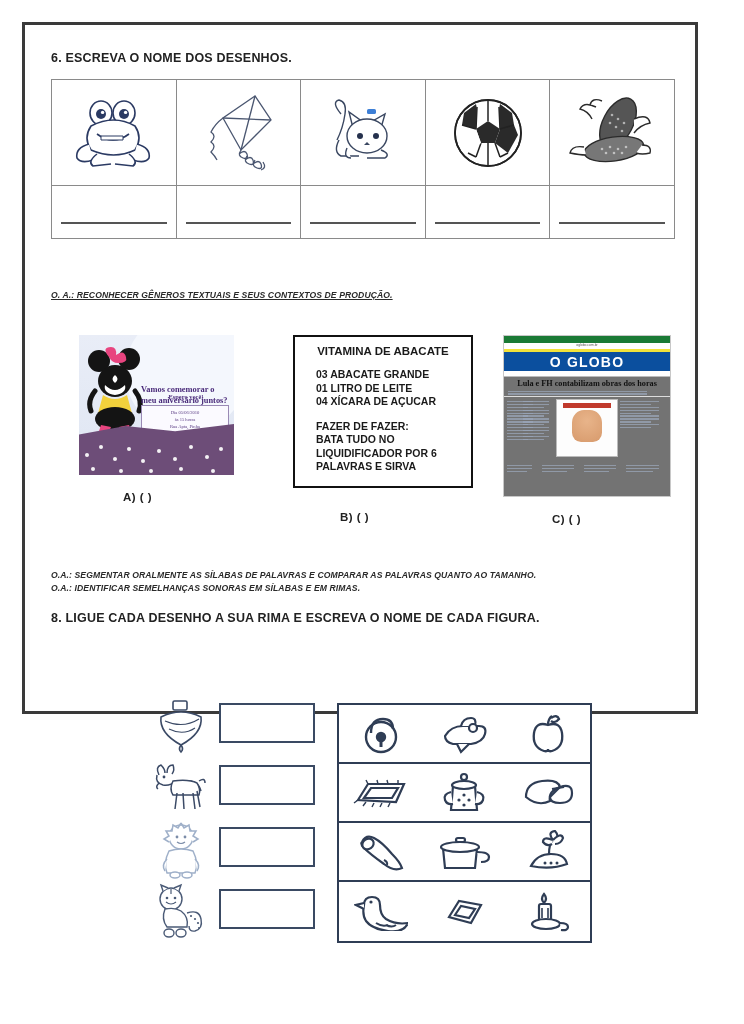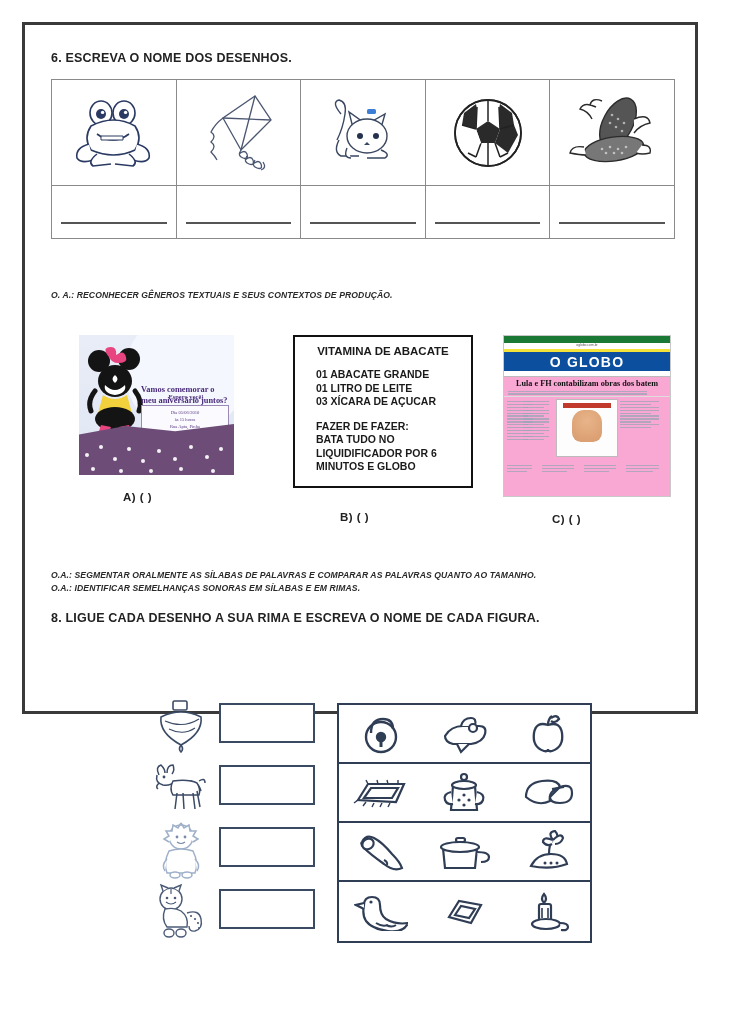--- a/index.html
+++ b/index.html
@@ -108,21 +108,21 @@
     padding:8px 21px;
   }
   .recipe-title{
     font-size:11.5px;font-weight:bold;text-align:center;margin-bottom:11px;
   }
   .recipe-line{font-size:10.5px;font-weight:bold;line-height:13.5px;}
   .recipe-gap{height:11px;}
 
   .fig-news{
     position:absolute;left:466px;top:0;width:166px;height:160px;
-    border:1px solid #c8c8c8;background:#f9a8d4;overflow:hidden;
+    border:1px solid #c8c8c8;background:#737373;overflow:hidden;
   }
   .news-topbar{height:7px;background:#1a7a35;}
   .news-yellow{height:3px;background:#f2e23a;}
   .news-mast{
     height:19px;background:#0b4f9e;
     display:flex;align-items:center;justify-content:center;
   }
   .news-mast span{
     color:#fff;font-size:14px;font-weight:bold;letter-spacing:1.2px;
     font-family:"Liberation Sans", sans-serif;
@@ -315,21 +315,21 @@
             <circle cx="60" cy="58" r="1.3"></circle>
           </g>
         </svg>
       </div>
       <div class="ex6-ans">
         <div class="rule"></div>
       </div>
     </div>
   </div>
 
-  <div class="oa-line" style="position:absolute;left:14px;top:255px;">O. A.: RECONHECER GÊNEROS TEXTUAIS E SEUS CONTEXTOS DE PRODUÇÃO.</div>
+  <div class="oa-line" style="position:absolute;left:14px;top:255px;text-decoration:underline;">O. A.: RECONHECER GÊNEROS TEXTUAIS E SEUS CONTEXTOS DE PRODUÇÃO.</div>
 
 
   <div class="ex7-row">
 
     <div class="fig-invite">
       <div class="invite-sky"></div>
       <div class="invite-circle"></div>
       <svg class="minnie" viewBox="0 0 62 112">
         <circle cx="14" cy="16" r="11" fill="#141414"></circle>
         <circle cx="44" cy="14" r="11" fill="#141414"></circle>
@@ -368,39 +368,39 @@
         <i style="left:12px;top:44px"></i>
             <i style="left:40px;top:46px"></i>
         <i style="left:70px;top:46px"></i>
             <i style="left:100px;top:44px"></i>
         <i style="left:132px;top:46px"></i>
       </div>
     </div>
 
     <div class="fig-recipe">
       <div class="recipe-title">VITAMINA DE ABACATE</div>
-      <div class="recipe-line">01 ABACATE GRANDE</div>
+      <div class="recipe-line">03 ABACATE GRANDE</div>
       <div class="recipe-line">01 LITRO DE LEITE</div>
-      <div class="recipe-line">03 XÍCARA DE AÇUCAR</div>
+      <div class="recipe-line">04 XÍCARA DE AÇUCAR</div>
       <div class="recipe-gap"></div>
       <div class="recipe-line">FAZER DE FAZER:</div>
       <div class="recipe-line">BATA TUDO NO</div>
       <div class="recipe-line">LIQUIDIFICADOR POR 6</div>
-      <div class="recipe-line">MINUTOS E GLOBO</div>
+      <div class="recipe-line">PALAVRAS E SIRVA</div>
     </div>
 
     <div class="fig-news">
       <div class="news-topbar"></div>
       <div style="height:6px;background:#fff;text-align:center;font-size:3.4px;color:#555;">oglobo.com.br</div>
       <div class="news-yellow"></div>
       <div class="news-mast">
         <span>O GLOBO</span>
       </div>
       <div class="news-sub"></div>
-      <div class="news-head1">Lula e FH contabilizam obras dos batem</div>
+      <div class="news-head1">Lula e FH contabilizam obras dos horas</div>
       <div style="padding:0 4px;">
         <div class="tline m"></div>
             <div class="tline m"></div>
       </div>
       <div class="news-body">
         <div class="news-col" style="left:3px;">
           <div class="tline m"></div>
               <div class="tline m"></div>
               <div class="tline s"></div>
           <div class="tline m"></div>

